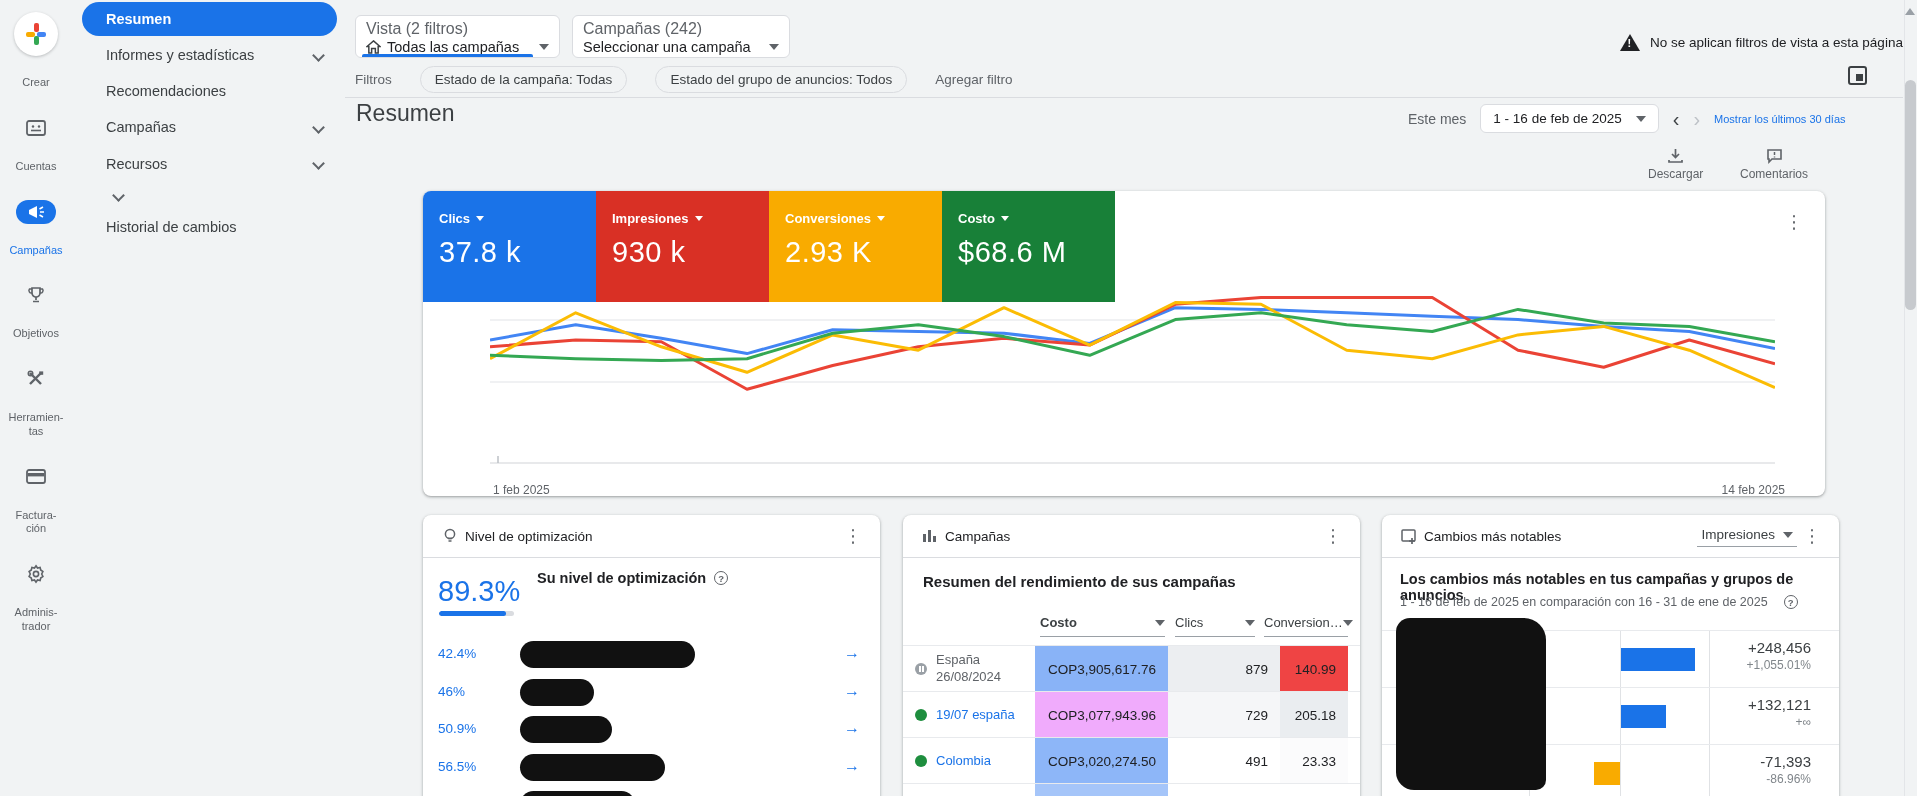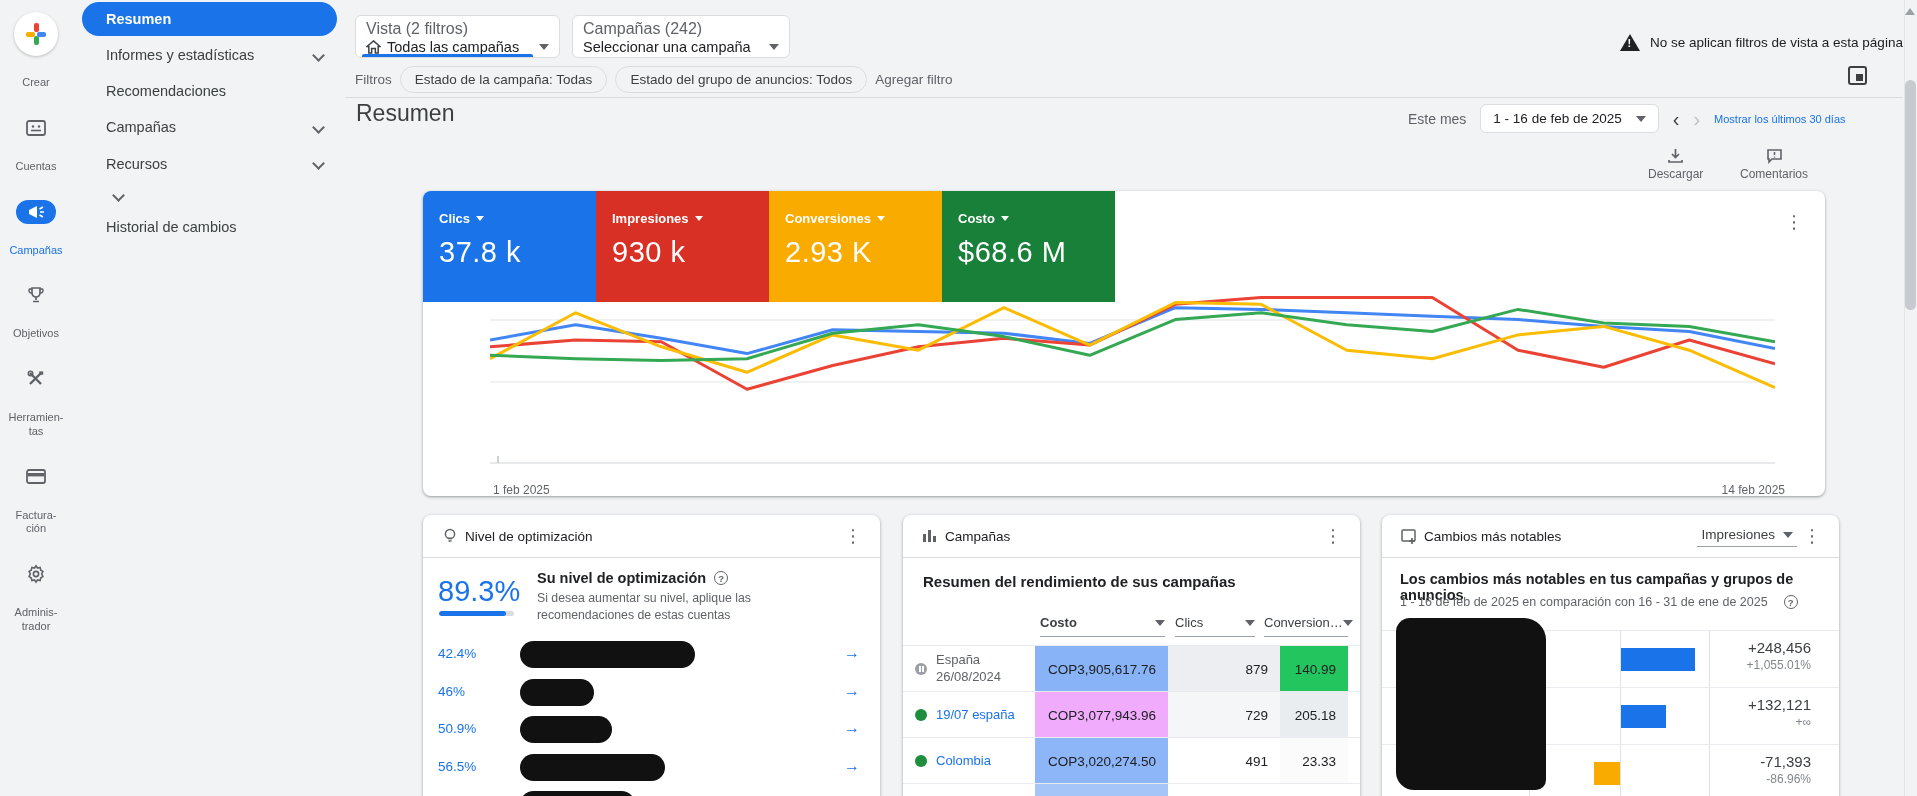--- a/index.html
+++ b/index.html
@@ -29,21 +29,21 @@
   .selector .svalue { font-size:14.5px; color:#202124; display:flex; align-items:center; gap:6px; margin-top:1px; }
   .sel-view { left:355px; width:205px; border-color:#dadce0; }
   .sel-view::after { content:""; position:absolute; left:6px; right:26px; bottom:0; height:3px; background:#1a73e8; border-radius:2px 2px 0 0; }
   .sel-camp { left:572px; width:218px; }
   .dd-arrow { width:0; height:0; border-left:5px solid transparent; border-right:5px solid transparent; border-top:6px solid #5f6368; margin-left:auto; }
   .warning { position:absolute; top:34px; left:1620px; display:flex; align-items:center; gap:10px; font-size:13.5px; color:#202124; }
   .warn-tri { width:0; height:0; border-left:10px solid transparent; border-right:10px solid transparent; border-bottom:17px solid #202124; position:relative; }
   .warn-tri::after { content:"!"; position:absolute; left:-2.5px; top:3px; color:#fff; font-size:11px; font-weight:bold; }
 
   
-  .filterbar { position:absolute; top:66px; left:355px; display:flex; align-items:center; gap:8px; font-size:13.5px; color:#5f6368; }
+  .filterbar { position:absolute; top:66px; left:355px; display:flex; align-items:center; gap:28px; font-size:13.5px; color:#5f6368; }
   .chip { border:1px solid #dadce0; border-radius:16px; padding:5px 14px; background:transparent; cursor:pointer; color:#3c4043; }
   .hr-top { position:absolute; top:97px; left:345px; right:14px; border-top:1px solid #dadce0; }
   .save-icon { position:absolute; left:1848px; top:66px; width:19px; height:19px; border:2px solid #3c4043; border-radius:3px; cursor:pointer; }
   .save-icon::after { content:""; position:absolute; right:2px; bottom:2px; width:7px; height:7px; background:#3c4043; }
 
   
   .page-title { position:absolute; left:356px; top:100px; font-size:23px; color:#3c4043; }
   .daterow { position:absolute; top:104px; left:1408px; display:flex; align-items:center; gap:14px; font-size:14px; color:#5f6368; }
   .datebox { border:1px solid #dadce0; border-radius:6px; background:#fff; padding:6px 12px; font-size:13.5px; color:#202124; display:flex; align-items:center; gap:14px; cursor:pointer; }
   .chev { font-size:20px; color:#3c4043; cursor:pointer; line-height:1; }
@@ -339,21 +339,20 @@
     <span class="kebab">⋮</span>
   </div>
   <div class="opt-pct-big">89.3%</div>
   <div class="opt-bar">
       <div id="opt-fill" style="width: 89.3%;"></div>
     </div>
   <div class="opt-head">
     <span>Su nivel de optimización</span>
     <span class="help-circle">?</span>
   </div>
-  <div class="opt-sub">Si desea aumentar su nivel, aplique las recomendaciones de estas cuentas</div>
   <div id="opt-rows">
       <div class="opt-row" style="top: 123px;">
         <span class="pct">42.4%</span>
         <span class="redact-pill" style="left:97px; width:175px;"></span>
         <span class="opt-arrow">→</span>
       </div>
       <div class="opt-row" style="top: 160.5px;">
         <span class="pct">46%</span>
         <span class="redact-pill" style="left:97px; width:74px;"></span>
         <span class="opt-arrow">→</span>
@@ -400,21 +399,21 @@
       <span class="dd-arrow"></span>
   </div>
   <div id="camp-rows">
       <div class="camp-row" style="top: 130px;">
         <div class="camp-name">
           <span class="status-dot status-paused"></span>
           <span class="nm" style="color:#5f6368;">España<br><span style="color:#5f6368;">26/08/2024</span></span>
         </div>
         <div class="cellv" style="left:132px; width:133px; background:#89b3f7;">COP3,905,617.76</div>
         <div class="cellv" style="left:265px; width:112px; background:#eceef1;">879</div>
-        <div class="cellv" style="left:377px; width:68px; background:#22c55e;">140.99</div>
+        <div class="cellv" style="left:377px; width:68px; background:#ef4444;">140.99</div>
       </div>
       <div class="camp-row" style="top: 176px;">
         <div class="camp-name">
           <span class="status-dot status-on"></span>
           <span class="nm link" style="">19/07 españa</span>
         </div>
         <div class="cellv" style="left:132px; width:133px; background:#f0abfc;">COP3,077,943.96</div>
         <div class="cellv" style="left:265px; width:112px; background:#f5f6f8;">729</div>
         <div class="cellv" style="left:377px; width:68px; background:#eaedf0;">205.18</div>
       </div>

